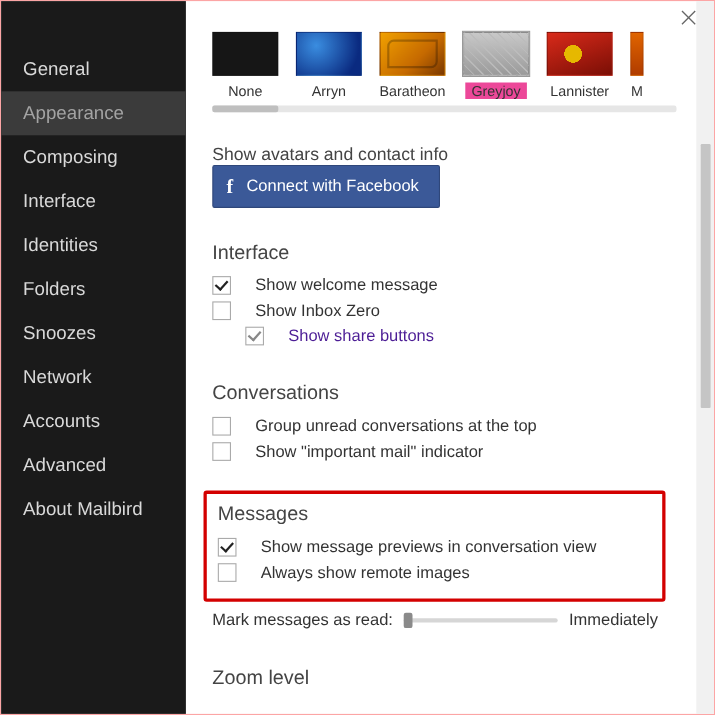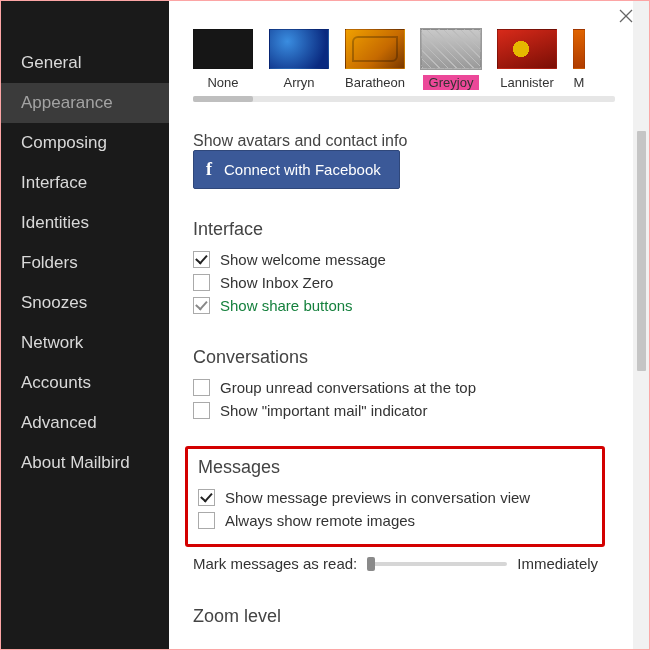--- a/index.html
+++ b/index.html
@@ -24,22 +24,22 @@
   .theme-scroll { height:6px; background:#e6e6e6; margin-top:6px; position:relative; border-radius:2px; }
   .theme-scroll::before { content:""; position:absolute; left:0; top:0; height:6px; width:60px; background:#bfbfbf; border-radius:2px; }
 
   .section { margin-top: 30px; }
   .section-title { font-size: 16px; color:#444; font-weight:400; margin-bottom:0; }
   .sub-title { font-size:18px; color:#444; font-weight:400; margin-bottom:8px; }
 
   .fb-btn { display:inline-flex; align-items:center; gap:12px; background:#3b5998; color:#fff; border:1px solid #2f477a; padding:8px 18px 8px 12px; font-size:15px; cursor:pointer; border-radius:2px; }
   .fb-icon { font-weight:bold; font-size:18px; font-family: Georgia, serif; }
 
-  .opt { display:flex; align-items:center; gap:10px; padding:3px 0; font-size:15px; color:#333; }
-  .opt.indent { color:#15803d; }
+  .opt { display:flex; align-items:center; gap:22px; padding:3px 0; font-size:15px; color:#333; }
+  .opt.indent { margin-left:30px; color:#4c1d95; }
   .chk { width:17px; height:17px; border:1px solid #aaa; background:#fff; display:flex; align-items:center; justify-content:center; flex-shrink:0; cursor:pointer; }
   .chk.checked::after { content:""; width:9px; height:5px; border-left:2px solid #222; border-bottom:2px solid #222; transform: rotate(-48deg) translate(1px,-1px); }
   .chk.indent-checked::after { border-color:#888; }
 
   .highlight-box { border:3px solid #d30000; border-radius:3px; padding:8px 10px 12px 10px; margin-top:24px; margin-left:-8px; margin-right:10px; }
 
   .slider-row { display:flex; align-items:center; gap:10px; font-size:15px; color:#333; padding:4px 0; }
   .slider-label { min-width:150px; }
   .slider-track { position:relative; height:4px; background:#d6d6d6; border-radius:2px; flex:0 0 140px; }
   .slider-thumb { position:absolute; top:-5px; width:8px; height:14px; background:#8a8a8a; border-radius:2px; }

